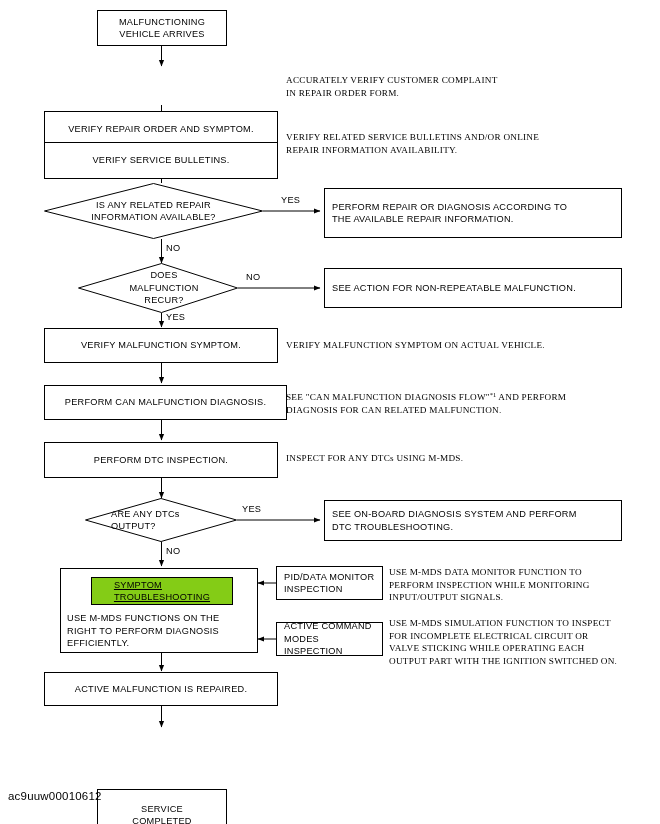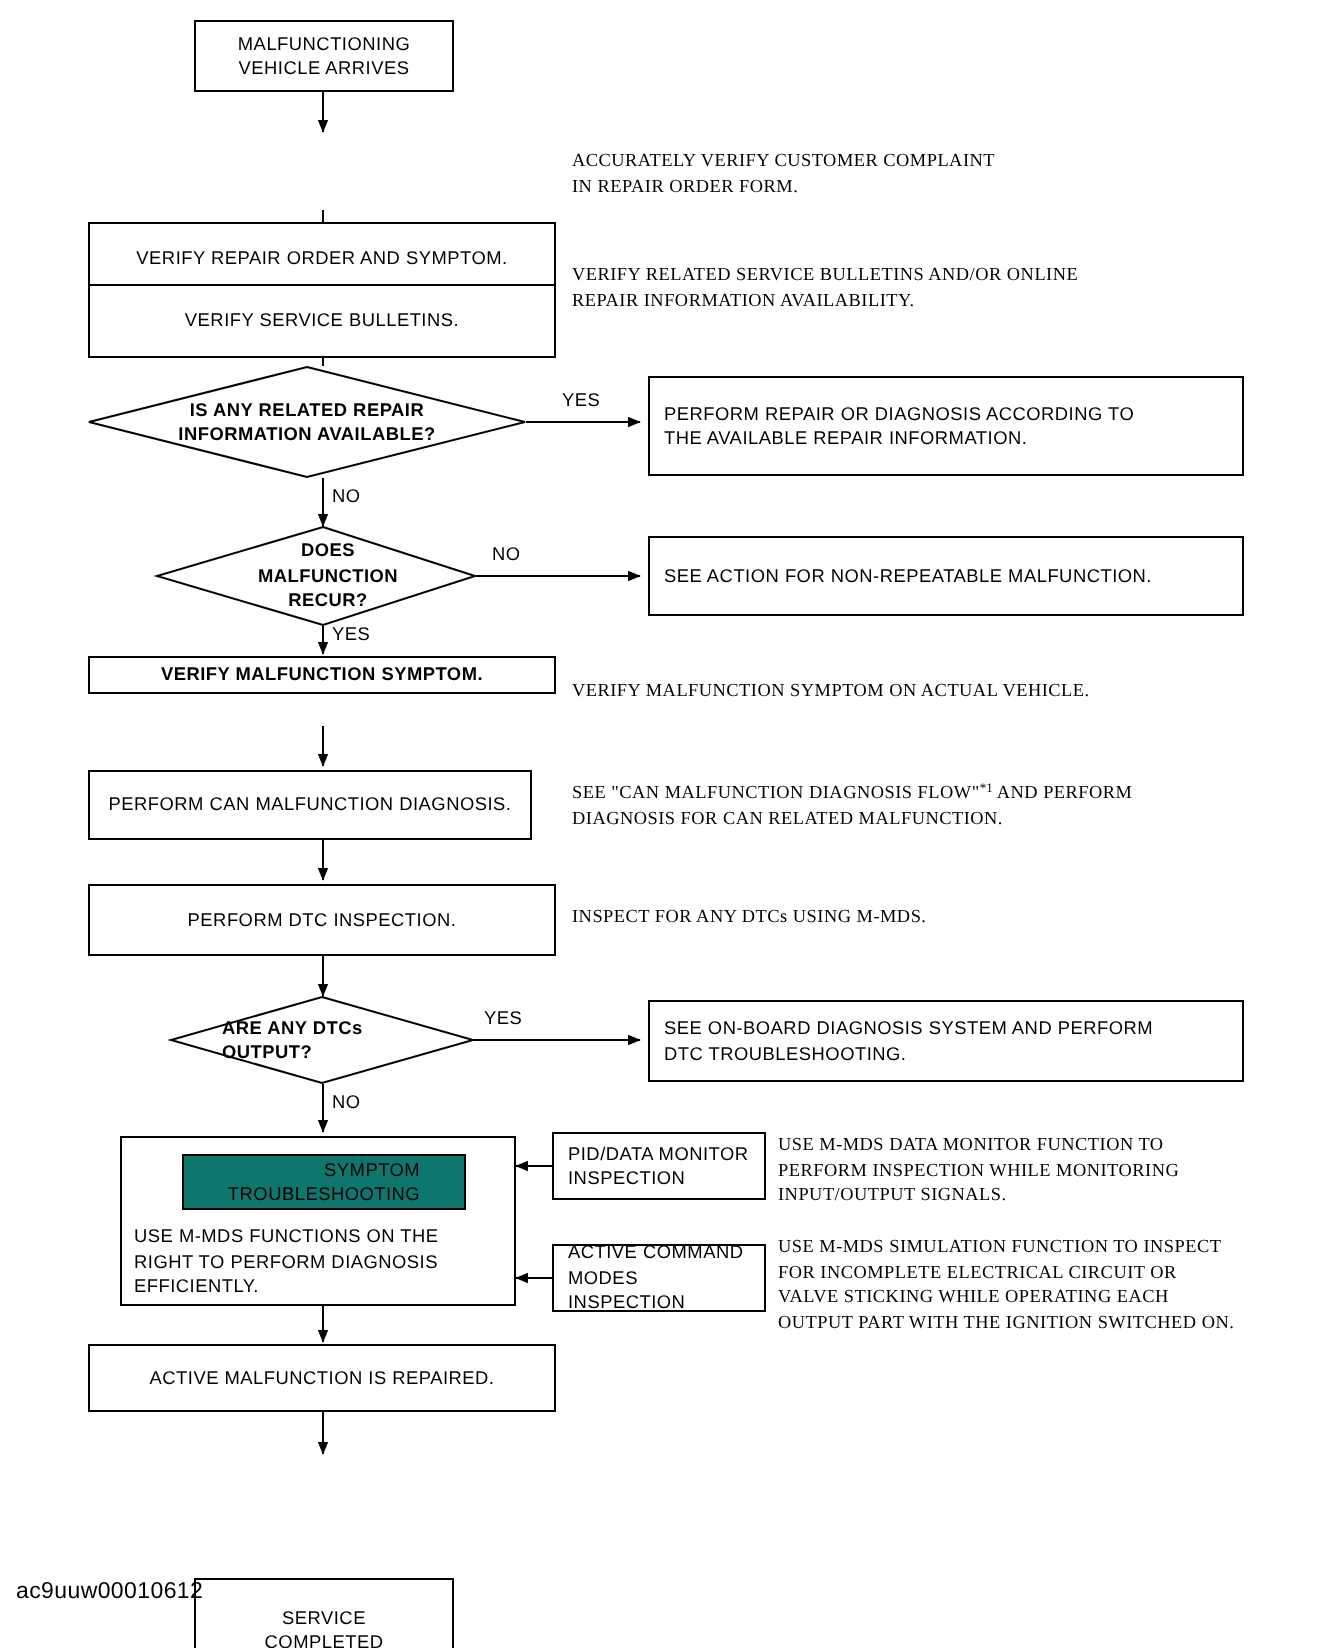--- a/index.html
+++ b/index.html
@@ -54,21 +54,20 @@
     white-space: pre-line;
     font-family: Liberation Serif, serif;
   }
   .plain.mid {
     display: flex;
     flex-direction: column;
     justify-content: center;
   }
   .diamond-wrap {
     position: absolute;
-    font-weight: bold;
   }
   .diamond-wrap svg {
     position: absolute;
     left: 0;
     top: 0;
     overflow: visible;
   }
   .diamond-label {
     position: absolute;
     left: 0;
@@ -88,30 +87,31 @@
   .edgelabel {
     position: absolute;
     font-size: 9.2px;
     letter-spacing: 0.25px;
     line-height: 11px;
   }
   .inner-box {
     position: absolute;
     box-sizing: border-box;
     border: 1px solid #000000;
-    background: #0f766e;
+    background: #84cc16;
     display: flex;
     flex-direction: column;
     align-items: center;
     justify-content: center;
-    text-align: right;
+    text-align: left;
     font-size: 9.2px;
     letter-spacing: 0.25px;
     line-height: 12.5px;
     white-space: pre-line;
+    text-decoration: underline;
   }
   .inner-note {
     position: absolute;
     font-size: 9.2px;
     letter-spacing: 0.25px;
     line-height: 12.5px;
     white-space: pre-line;
     text-align: left;
   }
   .caption {
@@ -197,25 +197,25 @@
 
 <div class="diamond-wrap" style="left:78px; top:263px; width:160px; height:50px;">
   <svg width="160" height="50" viewBox="0 0 160 50">
     <polygon points="83.5,0.5 159.5,25 83.5,49.5 0.5,25" fill="#ffffff" stroke="#000000" stroke-width="1"></polygon>
   </svg>
   <div class="diamond-label" style="padding-left:6px;">DOES
 MALFUNCTION
 RECUR?</div>
 </div>
 
-<div class="node center" style="left:44px; top:328px; width:234px; height:19px;font-weight:bold;">
+<div class="node center" style="left:44px; top:328px; width:234px; height:35px;">
   <span class="nline">VERIFY MALFUNCTION SYMPTOM.</span>
 </div>
 
-<div class="node center" style="left:44px; top:385px; width:222px; height:35px;">
+<div class="node center" style="left:44px; top:385px; width:243px; height:35px;">
   <span class="nline">PERFORM CAN MALFUNCTION DIAGNOSIS.</span>
 </div>
 
 <div class="node center" style="left:44px; top:442px; width:234px; height:36px;">
   <span class="nline">PERFORM DTC INSPECTION.</span>
 </div>
 
 <div class="diamond-wrap" style="left:85px; top:498px; width:152px; height:44px;">
   <svg width="152" height="44" viewBox="0 0 152 44">
     <polygon points="76,0.5 151.5,22 76,43.5 0.5,22" fill="#ffffff" stroke="#000000" stroke-width="1"></polygon>

